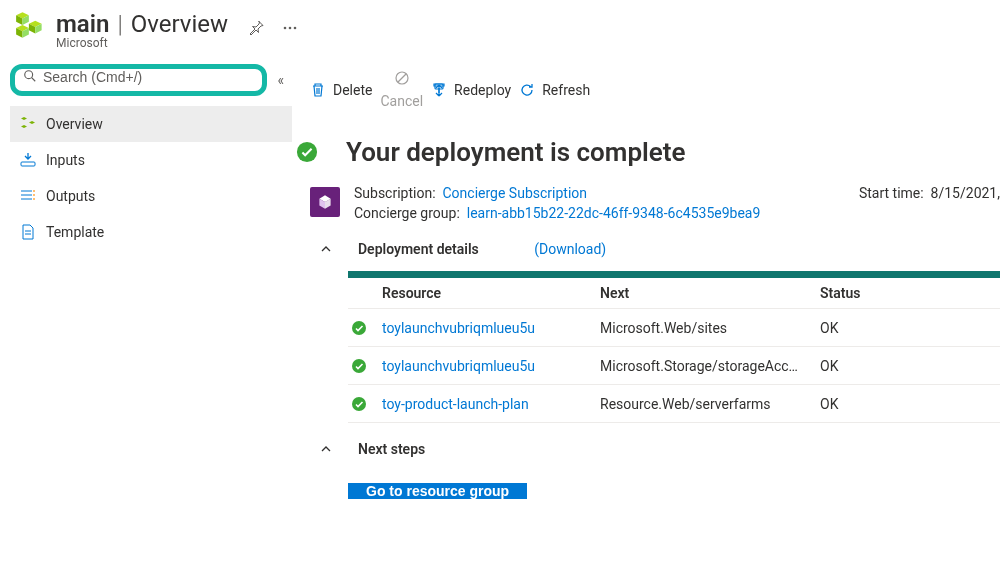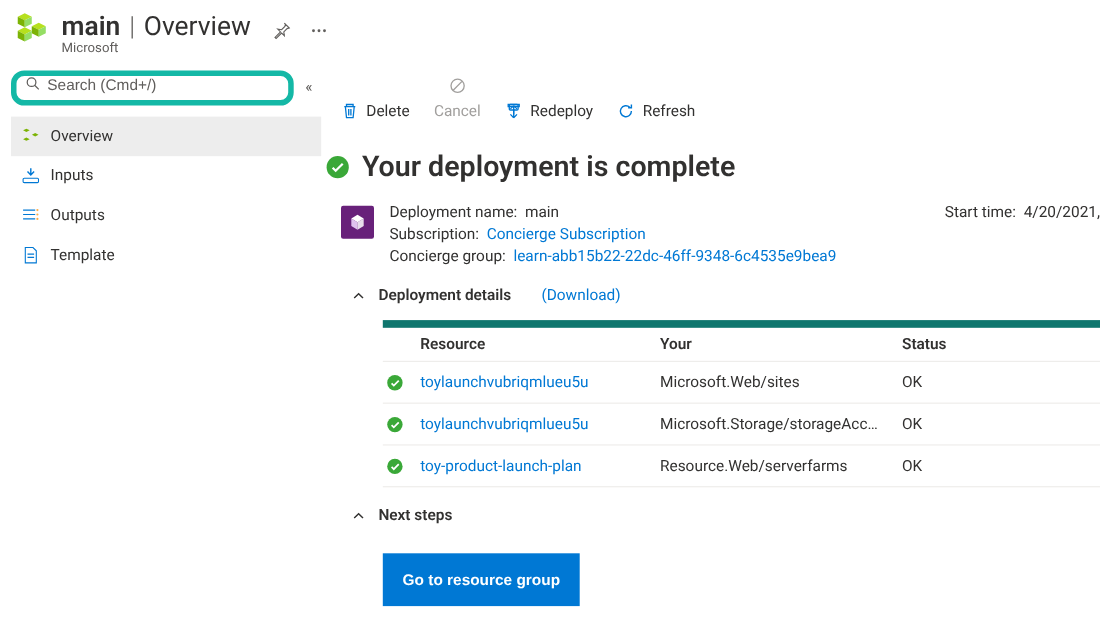--- a/index.html
+++ b/index.html
@@ -27,46 +27,46 @@
   .search-row { display:flex; align-items:center; margin: 0 8px 10px 0; }
   .search-box { flex:1; display:flex; align-items:flex-start; border:5px solid #14b8a6; border-radius:12px; height:32px; padding:0 8px; gap:6px; }
   .search-box input { border:none; outline:none; flex:1; font-size:14px; color:#323130; background:transparent; }
   .search-box input::placeholder { color:#605e5c; }
   .collapse-caret { margin-left:10px; color:#605e5c; cursor:pointer; font-size:14px; }
   .nav { display:flex; flex-direction:column; }
   .nav-item { display:flex; align-items:center; gap:10px; height:36px; padding:0 10px; cursor:pointer; font-size:14px; color:#323130; }
   .nav-item.selected { background:#ededed; }
   .nav-item .nav-icon { width:16px; height:16px; flex-shrink:0; }
   .right-col { flex:1; padding-top: 70px; overflow:hidden; position:relative; }
-  .toolbar { display:flex; align-items:flex-end; gap:22px; padding:0 0 18px 18px; }
+  .toolbar { display:flex; align-items:center; gap:8px; padding:0 0 18px 18px; }
   .tbtn { display:inline-flex; align-items:center; gap:7px; font-size:14px; color:#323130; cursor:pointer; }
   .tbtn.disabled { color:#a19f9d; cursor:default;flex-direction:column; }
   .tbtn .tb-icon { width:16px; height:16px; }
-  .status-row { display:flex; align-items:center; gap:11px; padding:10px 0 18px 4px; }
+  .status-row { display:flex; align-items:center; gap:28px; padding:10px 0 18px 4px; }
   .status-title { font-size:26px; font-weight:600; }
   .info-block { display:flex; gap:14px; padding:0 0 20px 18px; position:relative; }
   .info-icon-box { width:30px; height:30px; background:#68217a; display:flex; align-items:center; justify-content:center; border-radius:2px; flex-shrink:0; margin-top:2px; }
   .info-lines { display:flex; flex-direction:column; gap:4px; font-size:14px; }
   .info-lines .label { color:#323130; }
   .info-lines .link { color:#0078d4; cursor:pointer; }
   .info-right { position:absolute; right:0; top:0; display:flex; flex-direction:column; gap:4px; font-size:14px; }
-  .section-hdr { display:flex; align-items:center; gap:12px; padding:0 0 14px 28px; font-size:14px; }
+  .section-hdr { display:flex; align-items:center; gap:26px; padding:0 0 14px 28px; font-size:14px; }
   .section-hdr .caret { width:12px; height:12px; cursor:pointer; }
   .section-hdr .title { font-weight:600; }
   .section-hdr .dl { color:#0078d4; cursor:pointer; }
   .table { padding:0 0 18px 56px; }
   .trow { display:flex; align-items:center; height:38px; border-bottom:1px solid #edebe9; }
   .trow.head { font-weight:600; border-top:7px solid #0f766e; height:38px; }
   .tcell { overflow:hidden; text-overflow:ellipsis; white-space:nowrap; padding-right:12px; }
   .c-icon { width:34px; flex-shrink:0; display:flex; justify-content:center; }
   .c-res  { width:218px; }
   .c-type { width:220px; }
   .c-stat { width:120px; }
   .res-link { color:#0078d4; cursor:pointer; }
-  .primary-btn { display:inline-flex; align-items:center; justify-content:center; background:#0078d4; color:#fff; height:48px; padding:0 18px; font-size:14px; font-weight:600; border:none; cursor:pointer; margin:12px 0 0 56px; }
+  .primary-btn { display:inline-flex; align-items:center; justify-content:center; background:#0078d4; color:#fff; height:16px; padding:0 18px; font-size:14px; font-weight:600; border:none; cursor:pointer; margin:12px 0 0 56px; }
   .check-circle { width:22px; height:22px; }
   .small-check { width:16px; height:16px; }
 </style>
 </head>
 <body>
 
 <div class="root">
 
   <div class="left-col">
     <div class="header-row">
@@ -198,53 +198,49 @@
     <div class="info-block">
       <div class="info-icon-box">
         <svg width="18" height="18" viewBox="0 0 16 16">
             <polygon points="8,2 13,5 8,8 3,5" fill="#fff"></polygon>
             <polygon points="3,5 8,8 8,14 3,11" fill="#e0c3ee"></polygon>
             <polygon points="13,5 8,8 8,14 13,11" fill="#fff" opacity="0.85"></polygon>
           </svg>
       </div>
       <div class="info-lines">
         <div>
-          <span class="label">Deployment name:</span>
-          &nbsp;<span>main</span>
-        </div>
-        <div>
           <span class="label">Subscription:</span>
           &nbsp;<span class="link">Concierge Subscription</span>
         </div>
         <div>
           <span class="label">Concierge group:</span>
           &nbsp;<span class="link">learn-abb15b22-22dc-46ff-9348-6c4535e9bea9</span>
         </div>
       </div>
       <div class="info-right">
         <div>
           <span>Start time:</span>
-          &nbsp;<span>4/20/2021,</span>
+          &nbsp;<span>8/15/2021,</span>
         </div>
       </div>
     </div>
 
     <div class="section-hdr">
       <svg class="caret" viewBox="0 0 12 12">
           <path d="M2 8l4-4 4 4" fill="none" stroke="#323130" stroke-width="1.3"></path>
         </svg>
       <span class="title">Deployment details</span>
       &nbsp;<span class="dl">(Download)</span>
     </div>
 
     <div class="table">
       <div class="trow head">
         <div class="tcell c-icon"></div>
         <div class="tcell c-res">Resource</div>
-        <div class="tcell c-type">Your</div>
+        <div class="tcell c-type">Next</div>
         <div class="tcell c-stat">Status</div>
       </div>
       <div class="trow">
         <div class="tcell c-icon">
             <svg class="small-check" viewBox="0 0 16 16">
               <circle cx="8" cy="8" r="7" fill="#3aa838"></circle>
               <path d="M5 8.5l2 2 4.5-4.5" fill="none" stroke="#fff" stroke-width="1.6"></path>
             </svg>
           </div>
         <div class="tcell c-res"><span class="res-link">toylaunchvubriqmlueu5u</span></div>

